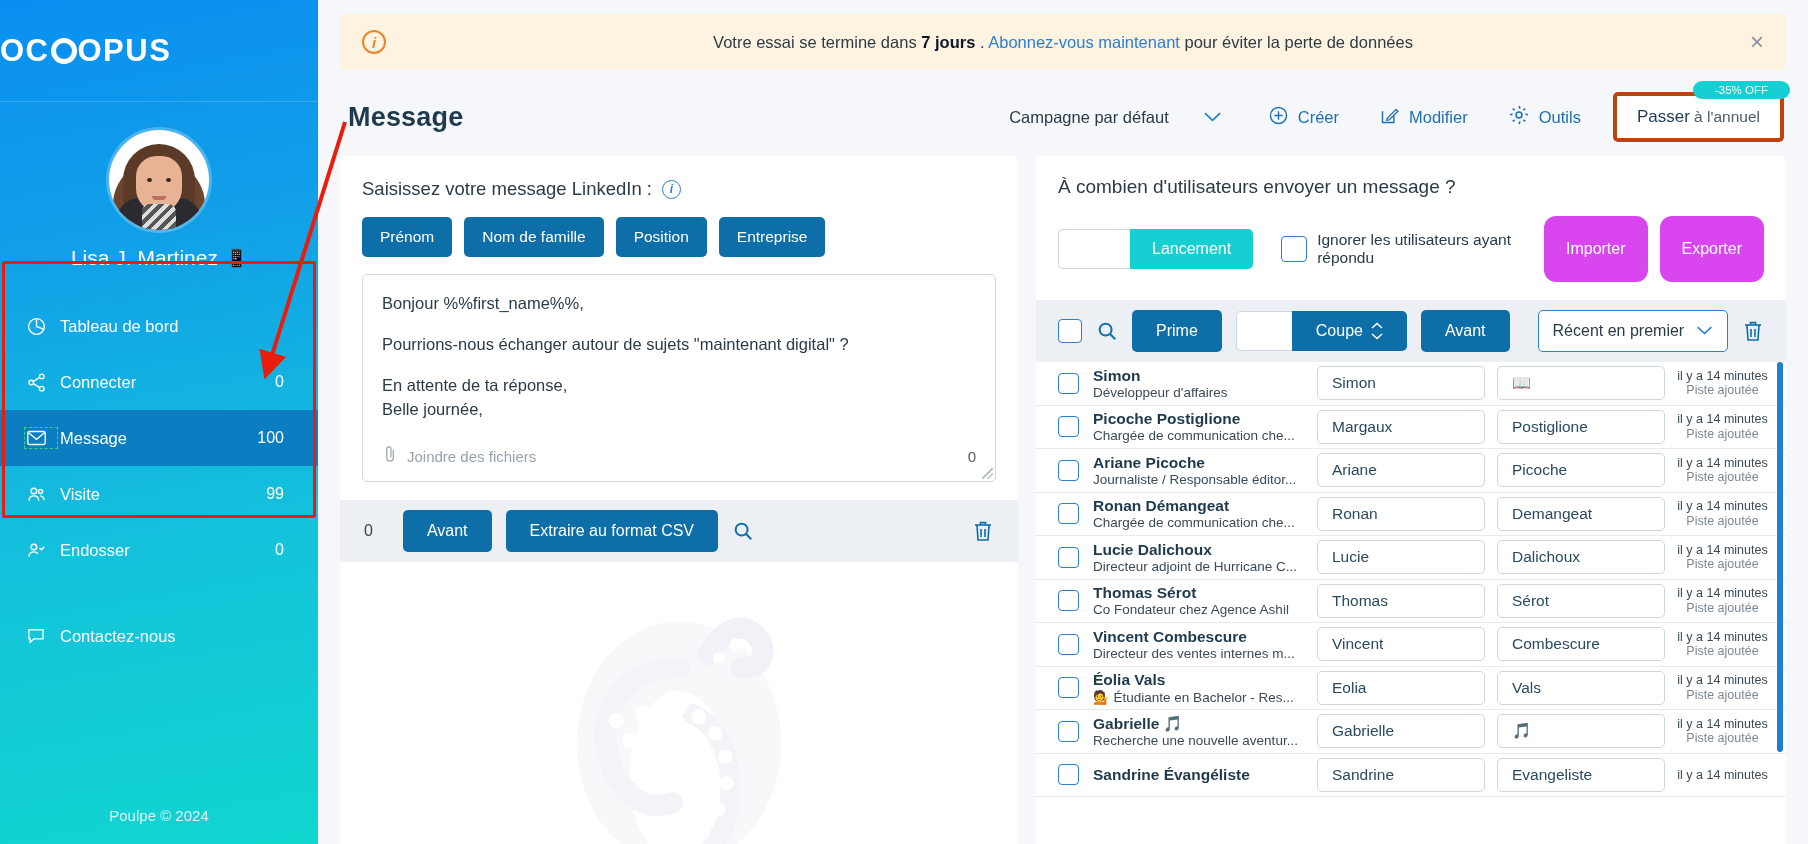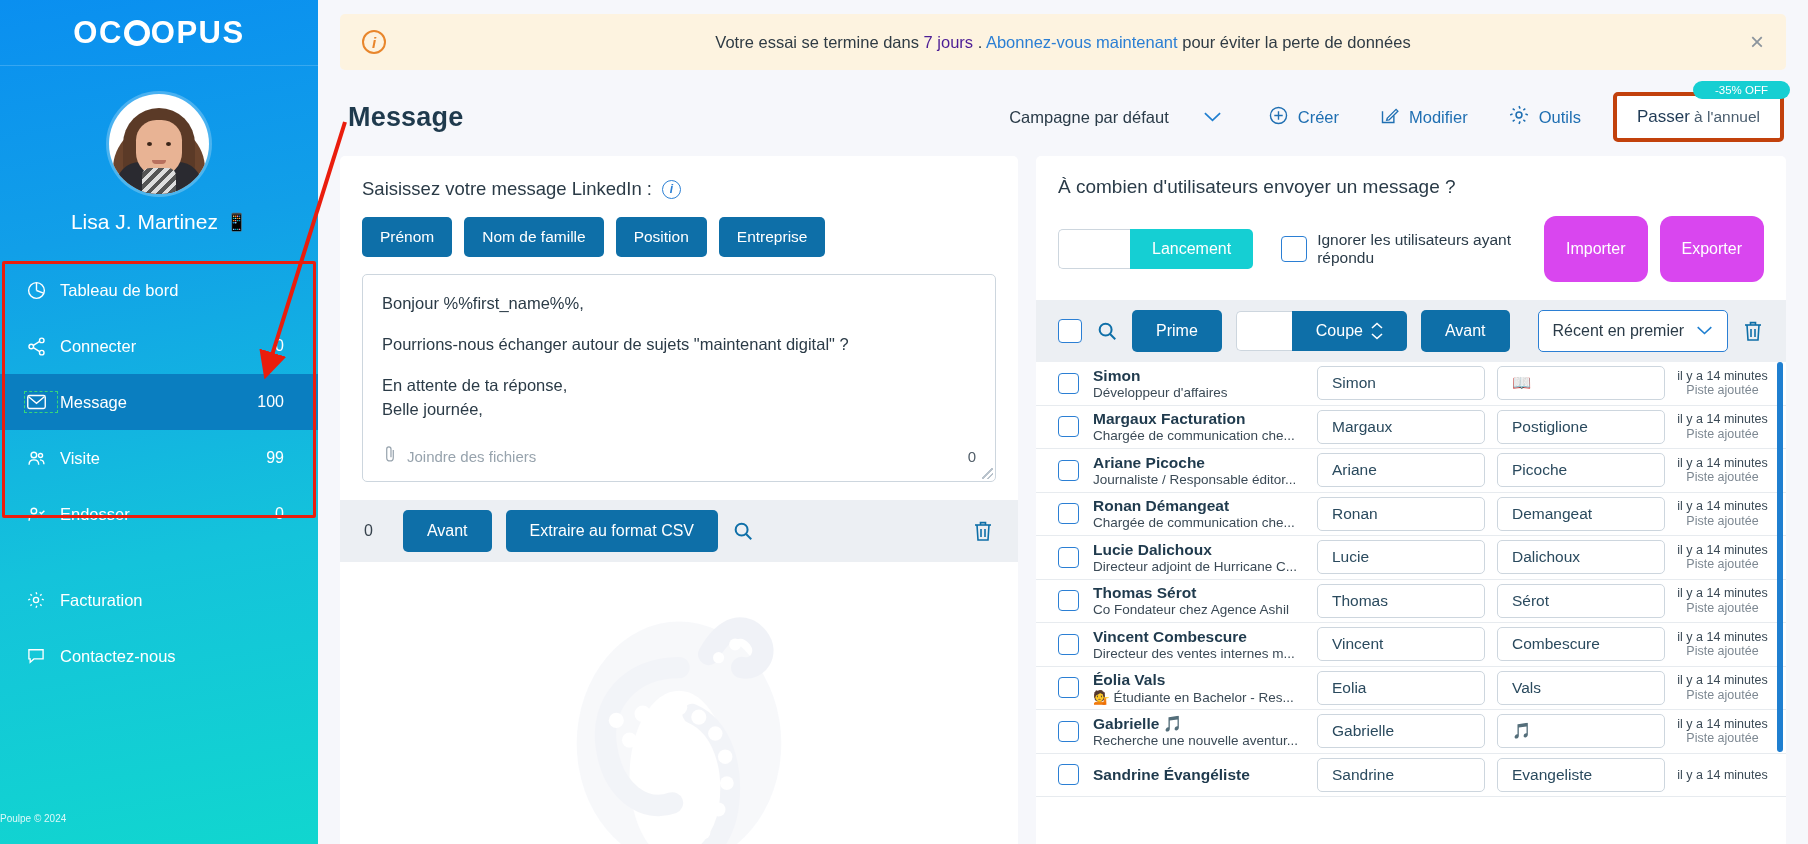--- a/index.html
+++ b/index.html
@@ -11,21 +11,21 @@
   }
   .app { display: flex; width: 1808px; height: 844px; position: relative; }
 
   
   .sidebar {
     width: 318px; height: 844px; flex: 0 0 318px;
     background: linear-gradient(170deg, #0a8ff0 0%, #119fe8 28%, #14c3db 65%, #11d6cf 100%);
     position: relative; color: #fff;
   }
   .logo-wrap {
-    height: 66px; display: flex; align-items: center; justify-content: center;
+    height: 102px; display: flex; align-items: center; 
     border-bottom: 1px solid rgba(255,255,255,.18);
   }
   .logo-text {
     font-size: 31px; font-weight: 700; letter-spacing: 1.5px; color: #fff;
     display: flex; align-items: center;
   }
   .logo-o-ring {
     display: inline-block; width: 26px; height: 26px; border: 5px solid #fff;
     border-radius: 50%; position: relative; margin: 0 1px;
   }
@@ -65,22 +65,22 @@
     color: #fff; font-size: 16.5px; cursor: pointer; position: relative;
   }
   .nav-item .ico { width: 30px; flex: 0 0 30px; display:flex; align-items:center; }
   .nav-item .lbl { flex: 1 1 auto; padding-left: 4px; }
   .nav-item .cnt { font-size: 16px; padding-right: 8px; }
   .nav-item.active { background: #0a7ec0; }
   .nav-item.active .ico { outline: 1px dashed #37d67a; outline-offset: 1px; width:28px; }
   .nav-sep { height: 30px; }
   .nav-item svg { display:block; }
   .footer-copy {
-    position: absolute; bottom: 20px; width: 100%; text-align: left;
-    font-size: 10px; color: rgba(255,255,255,.85);
+    position: absolute; bottom: 20px; width: 100%; text-align: center;
+    font-size: 15px; color: rgba(255,255,255,.85);
   }
 
   
   .arrow-overlay { position:absolute; left:0; top:0; width:1808px; height:844px; pointer-events:none; z-index:40; }
 
   
   .main { flex: 1 1 auto; height: 844px; background: #f6f7fb; position: relative; overflow: hidden; }
 
   .trial-banner {
     margin: 14px 22px 0 22px; height: 56px; background: #fdf3e0;
@@ -88,21 +88,21 @@
     position: relative;
   }
   .info-circle {
     width: 24px; height: 24px; border: 2px solid #e8862c; border-radius: 50%;
     color: #e8862c; font-size: 15px; font-style: italic; font-weight: 700;
     display: flex; align-items: center; justify-content: center; flex: 0 0 24px;
   }
   .trial-text {
     flex: 1 1 auto; text-align: center; font-size: 16.5px; color: #2f3b44;
   }
-  .trial-text b { font-weight: 400; color: #4c1d95; }
+  .trial-text b { font-weight: 700; color: #0f172a; }
   .trial-text a { color: #2b7fd4; text-decoration: none; }
   .banner-close {
     font-size: 24px; color: #8b949d; cursor: pointer; line-height: 1; padding-left: 10px;
   }
 
   .page-head {
     display: flex; align-items: center; padding: 22px 24px 14px 30px;
   }
   .page-title { font-size: 27px; font-weight: 700; color: #1f3a4d; letter-spacing: .2px; }
   .head-tools { margin-left: auto; display: flex; align-items: center; gap: 0; }
@@ -356,29 +356,20 @@
               <path d="M3.5 19 C3.5 15.4 6 13.6 9 13.6 C11 13.6 12.7 14.4 13.7 15.7"></path>
             <path d="M15.5 9.2 L17.5 11.2 L21 7.6"></path>
           </svg>
         </span>
         <span class="lbl">Endosser</span>
         <span class="cnt">0</span>
       </div>
 
       <div class="nav-sep"></div>
 
-      <div class="nav-item">
-        <span class="ico">
-          <svg width="20" height="20" viewBox="0 0 24 24" fill="none" stroke="#fff" stroke-width="1.6">
-            <circle cx="12" cy="12" r="3.1"></circle>
-            <path d="M12 2.6 L13 5 M12 21.4 L13 19 M2.6 12 L5 11 M21.4 12 L19 11 M5.2 5.2 L7.2 6.6 M18.8 18.8 L16.8 17.4 M5.2 18.8 L7.2 17.4 M18.8 5.2 L16.8 6.6"></path>
-          </svg>
-        </span>
-        <span class="lbl">Facturation</span>
-      </div>
 
       <div class="nav-item">
         <span class="ico">
           <svg width="20" height="20" viewBox="0 0 24 24" fill="none" stroke="#fff" stroke-width="1.6">
             <path d="M3.5 4.5 h17 v11 h-11 l-4.5 4 v-4 h-1.5 z"></path>
           </svg>
         </span>
         <span class="lbl">Contactez-nous</span>
       </div>
     </nav>
@@ -601,21 +592,21 @@
             <div class="row-field last">📖</div>
             <div class="row-time">
               <div>il y a 14 minutes</div>
               <div class="sub">Piste ajoutée</div>
             </div>
           </div>
 
           <div class="user-row">
             <span class="row-chk"></span>
             <div class="row-id">
-              <div class="row-name">Margaux Facturation</div>
+              <div class="row-name">Picoche Postiglione</div>
               <div class="row-sub">Chargée de communication che...</div>
             </div>
             <div class="row-field first">Margaux</div>
             <div class="row-field last">Postiglione</div>
             <div class="row-time">
               <div>il y a 14 minutes</div>
               <div class="sub">Piste ajoutée</div>
             </div>
           </div>
 

